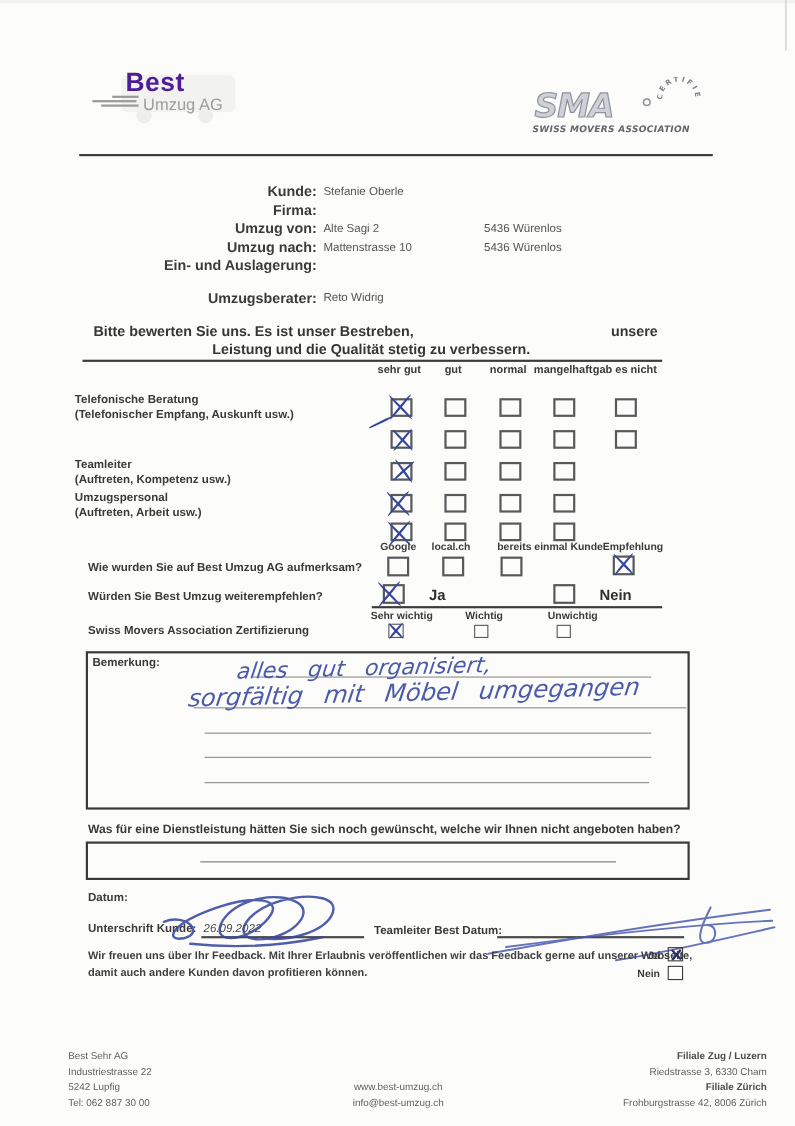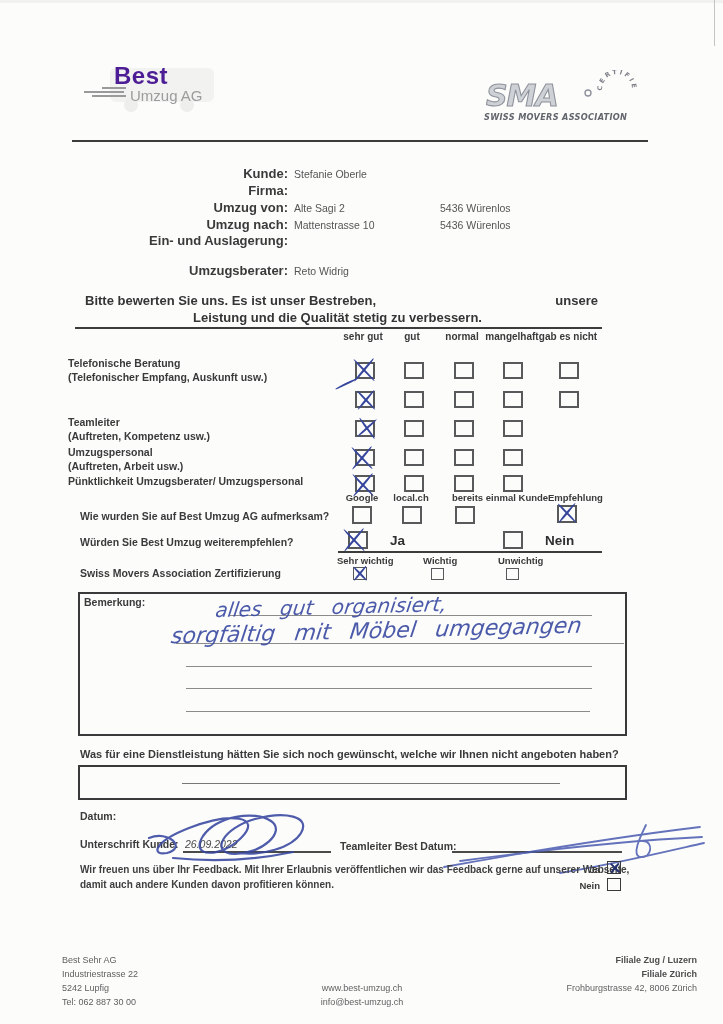--- a/index.html
+++ b/index.html
@@ -198,35 +198,32 @@
   <div class="cb" style="left:355px;top:449px;">
     <div class="xm big" style="left:-9px;top:-8px;">
         <span class="s1"></span>
         <span class="s2"></span>
       </div>
   </div>
   <div class="cb" style="left:404px;top:449px;"></div>
   <div class="cb" style="left:454px;top:449px;"></div>
   <div class="cb" style="left:503px;top:449px;"></div>
 
-  <div class="rlabel" style="top:474px;">
-    <div>Pünktlichkeit Umzugsberater/ Umzugspersonal</div>
-  </div>
   <div class="cb" style="left:355px;top:475px;">
     <div class="xm big" style="left:-8px;top:-7px;">
         <span class="s1"></span>
         <span class="s2"></span>
       </div>
   </div>
   <div class="cb" style="left:404px;top:475px;"></div>
   <div class="cb" style="left:454px;top:475px;"></div>
   <div class="cb" style="left:503px;top:475px;"></div>
 
   <div class="srchead" style="left:362px;transform:translateX(-50%);">Google</div>
-  <div class="srchead" style="left:411px;transform:translateX(-50%);">local.ch</div>
+  <div class="srchead" style="left:388px;transform:translateX(-50%);padding-left:44px;">local.ch</div>
   <div class="srchead" style="left:452px;">bereits einmal Kunde</div>
   <div class="srchead" style="left:548px;">Empfehlung</div>
   <div class="q" style="top:510px;text-align:right;">Wie wurden Sie auf Best Umzug AG aufmerksam?</div>
   <div class="cb tall" style="left:352px;top:506px;"></div>
   <div class="cb tall" style="left:402px;top:506px;"></div>
   <div class="cb tall" style="left:455px;top:506px;"></div>
   <div class="cb tall" style="left:557px;top:505px;">
     <div class="xm med" style="left:-5px;top:-7px;">
         <span class="s1"></span>
         <span class="s2"></span>
@@ -310,16 +307,17 @@
     <div>Industriestrasse 22</div>
     <div>5242 Lupfig</div>
     <div>Tel: 062 887 30 00</div>
   </div>
   <div class="foot foot-center">
     <div>www.best-umzug.ch</div>
     <div>info@best-umzug.ch</div>
   </div>
   <div class="foot foot-right">
     <div class="b">Filiale Zug / Luzern</div>
+    <div>Riedstrasse 3, 6330 Cham</div>
     <div class="b">Filiale Zürich</div>
     <div>Frohburgstrasse 42, 8006 Zürich</div>
   </div>
 </div>
 
 </body></html>

